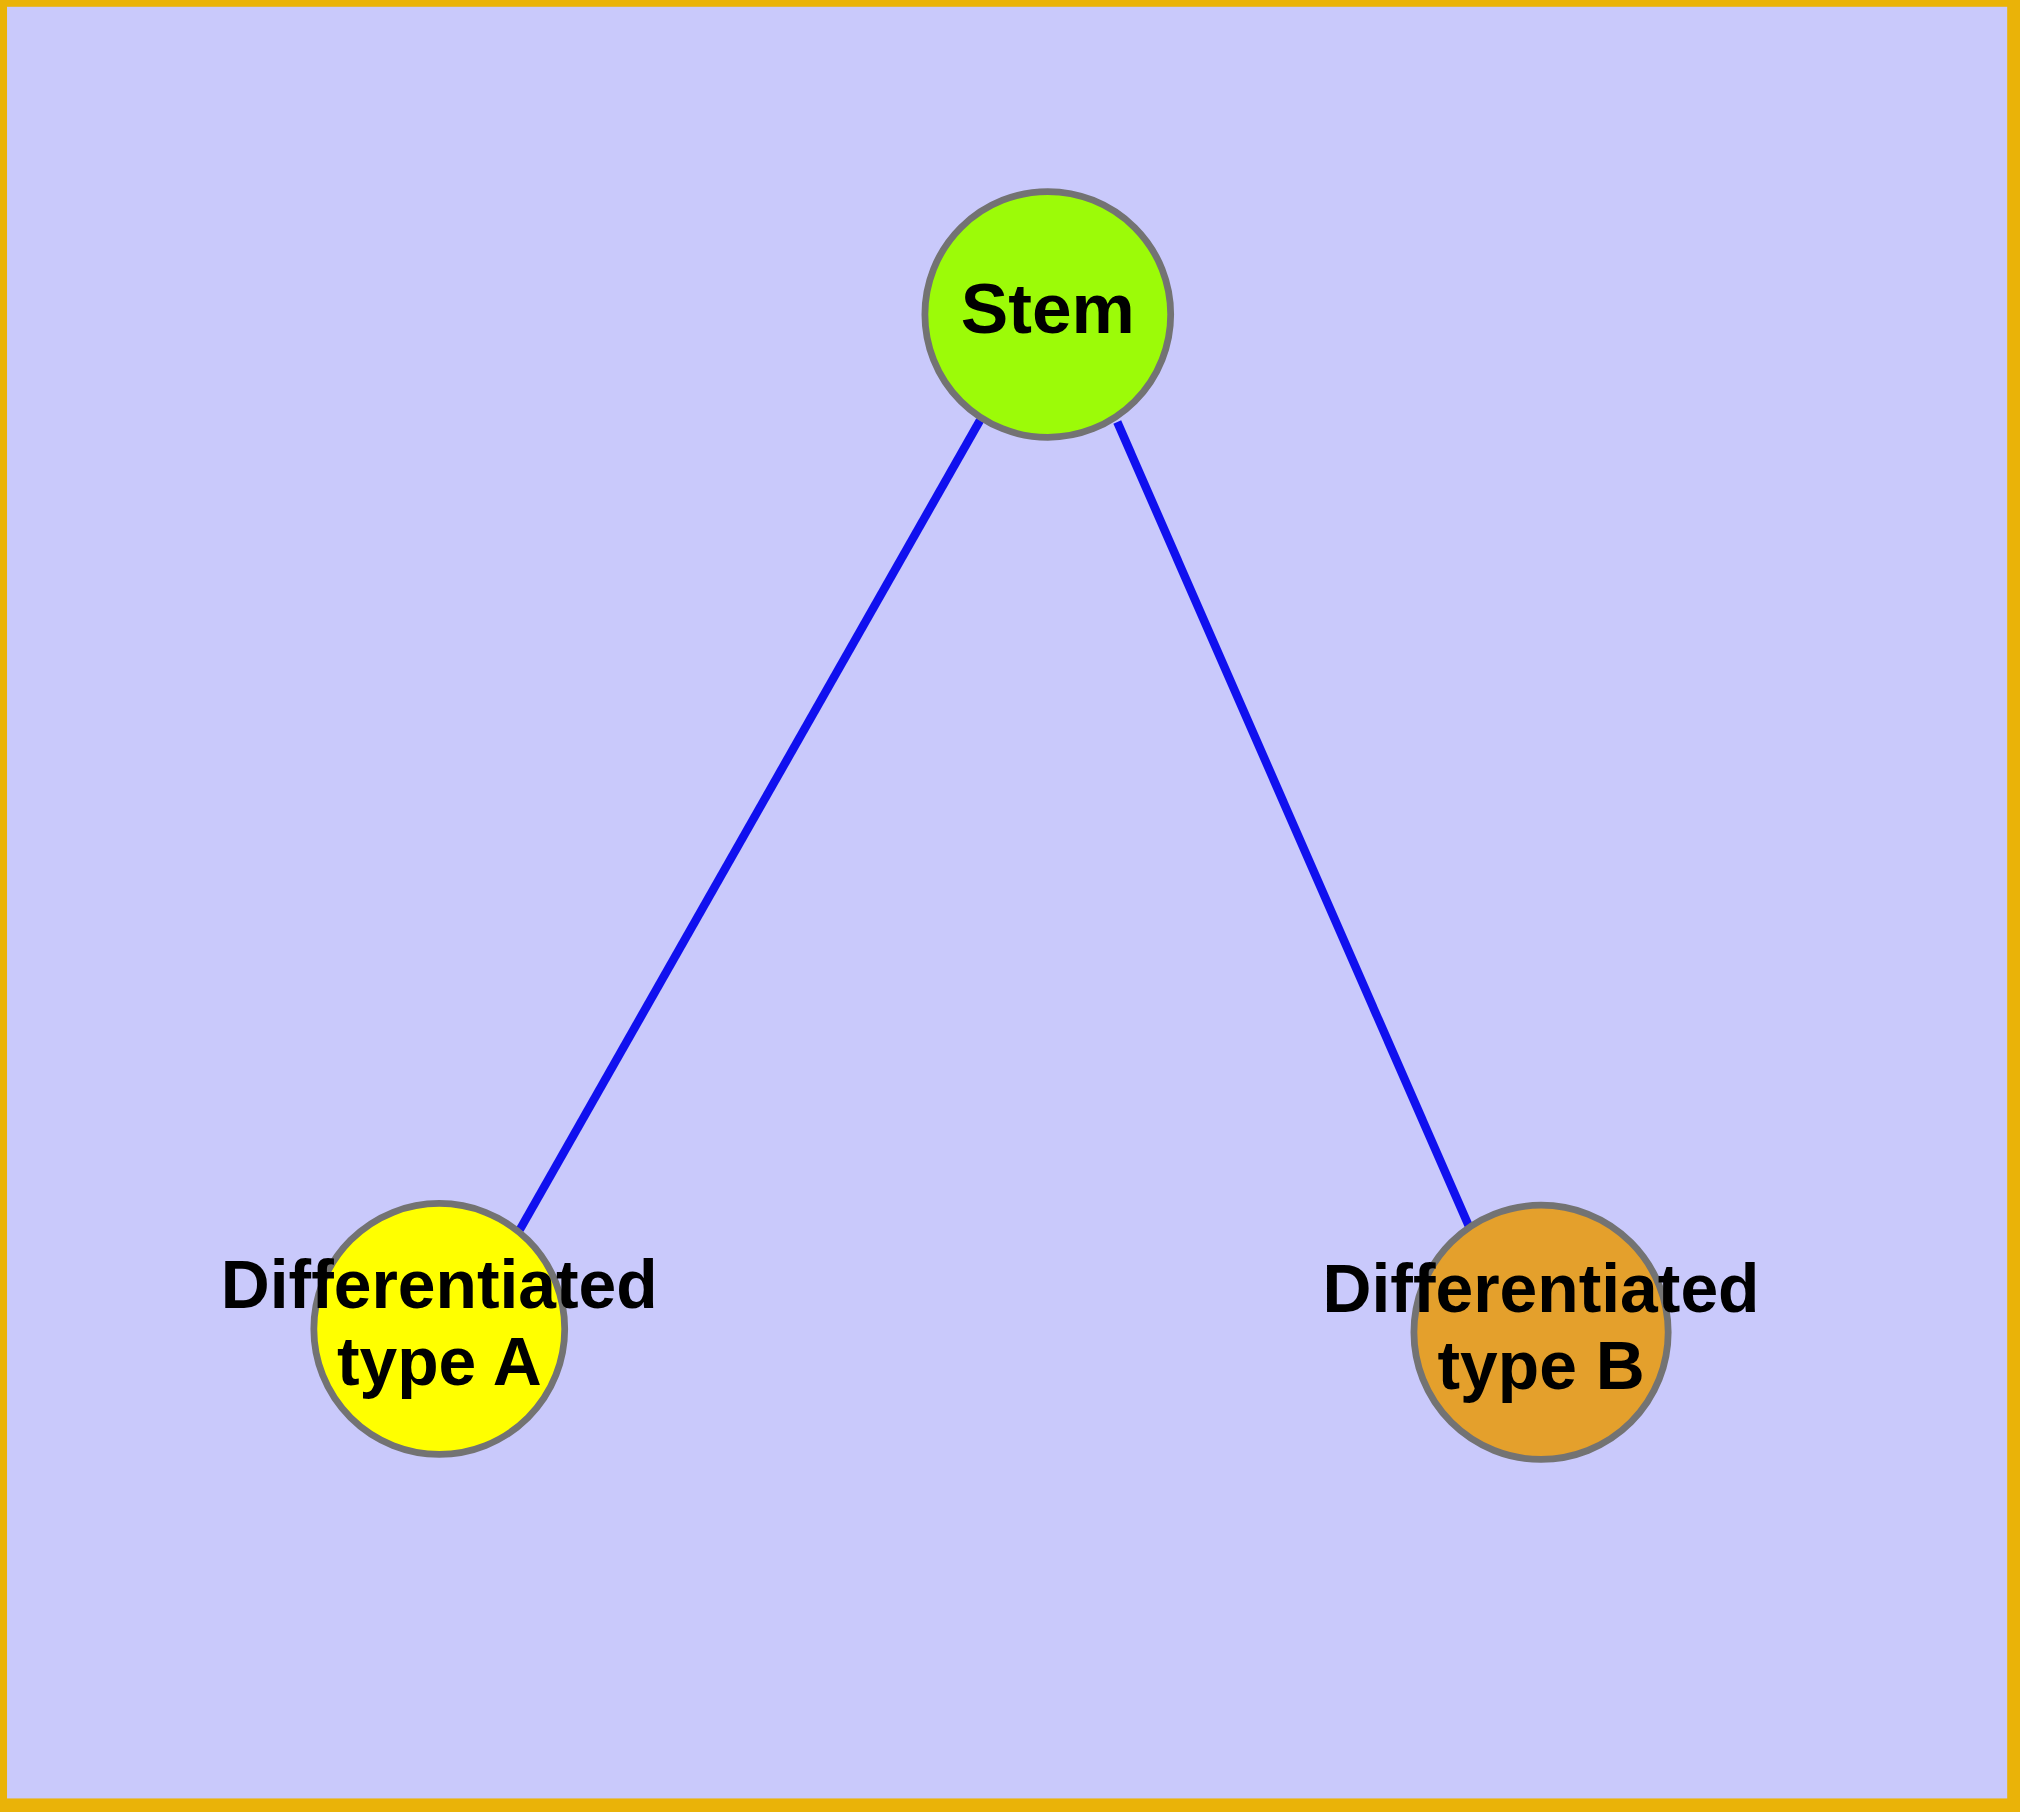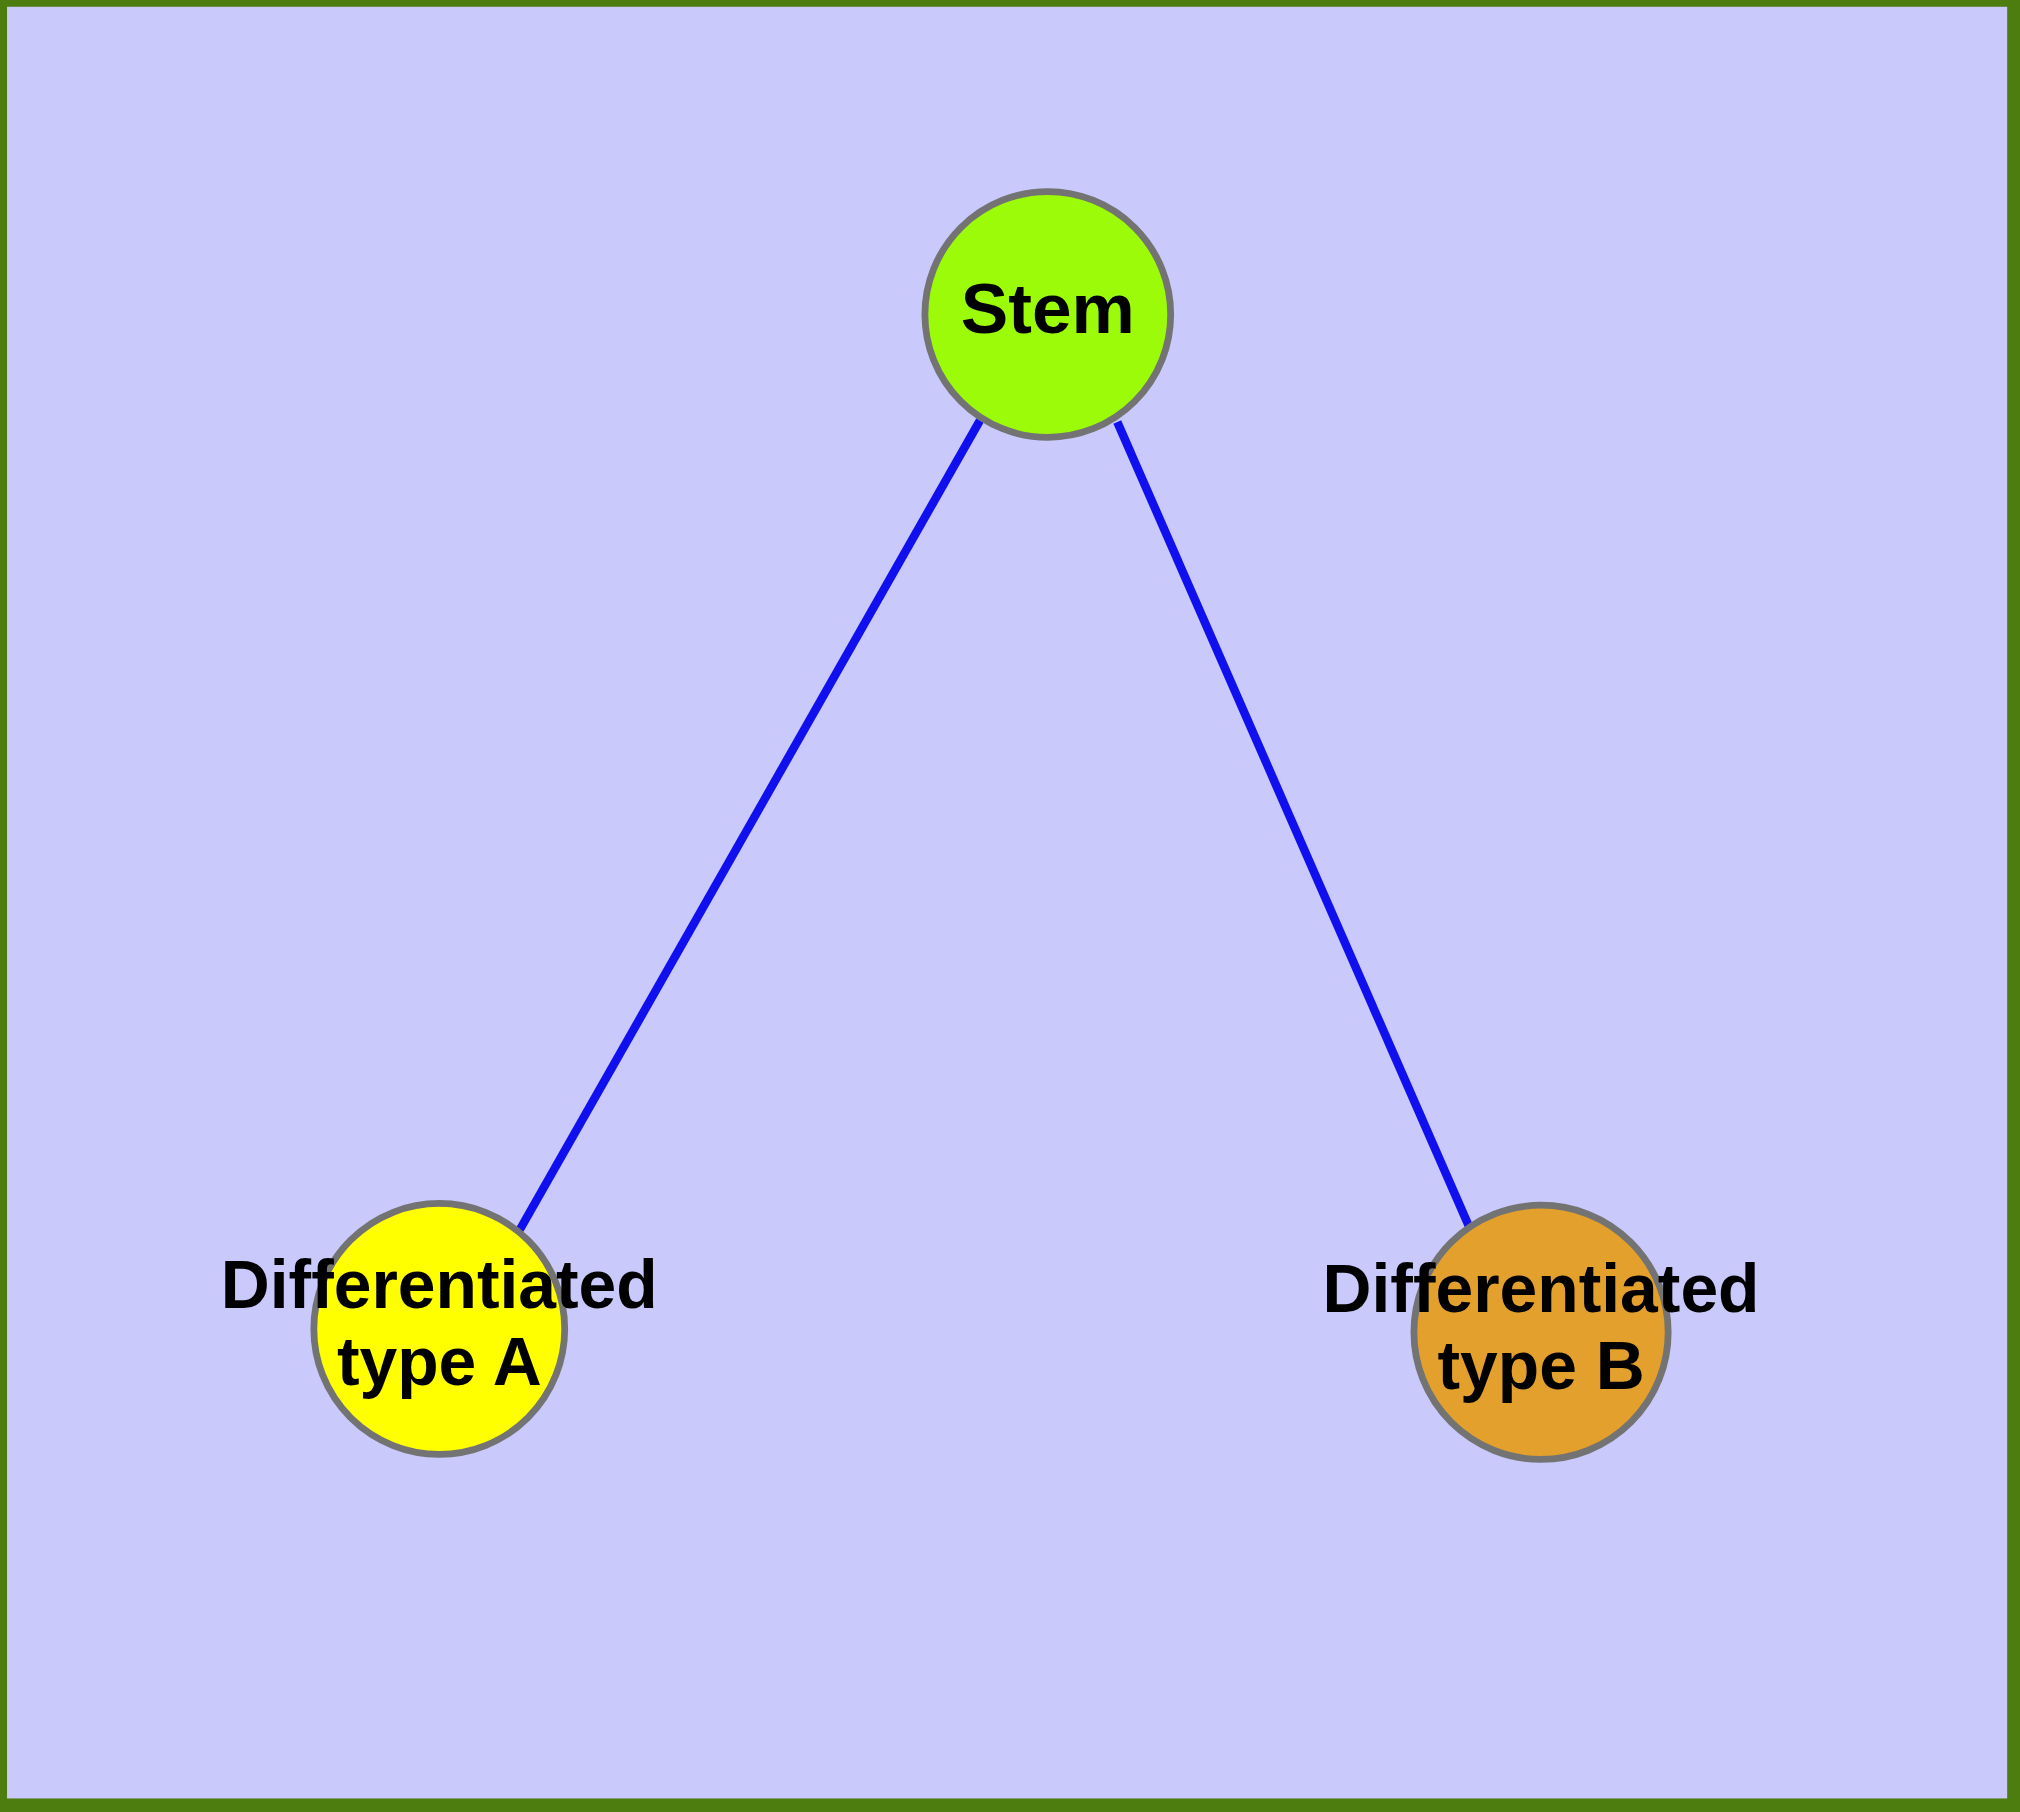--- a/index.html
+++ b/index.html
@@ -32,21 +32,21 @@
     font-family: "Liberation Sans", "DejaVu Sans", sans-serif;
     font-weight: bold;
     fill: #000000;
     text-anchor: middle;
     dominant-baseline: middle;
   }
 </style>
 </head>
 <body style="width: 2021px; height: 1812px;">
 
-<div id="canvas" style="width: 2021px; height: 1812px; background: #4d7c0f;">
+<div id="canvas" style="width: 2021px; height: 1812px; background: #eab308;">
   <svg id="graph-svg" viewBox="0 0 2384 2138" xmlns="http://www.w3.org/2000/svg">
 
     <rect id="bg-rect" x="8" y="8" width="2360" height="2114" fill="#c9c9fb"></rect>
 
     <g>
       <line id="edge-0" x1="1156" y1="496" x2="613" y2="1451" stroke="#1010ef" stroke-width="10" stroke-linecap="butt"></line>
       <line id="edge-1" x1="1318" y1="498" x2="1736" y2="1454" stroke="#1010ef" stroke-width="10" stroke-linecap="butt"></line>
     </g>
 
     <g>

